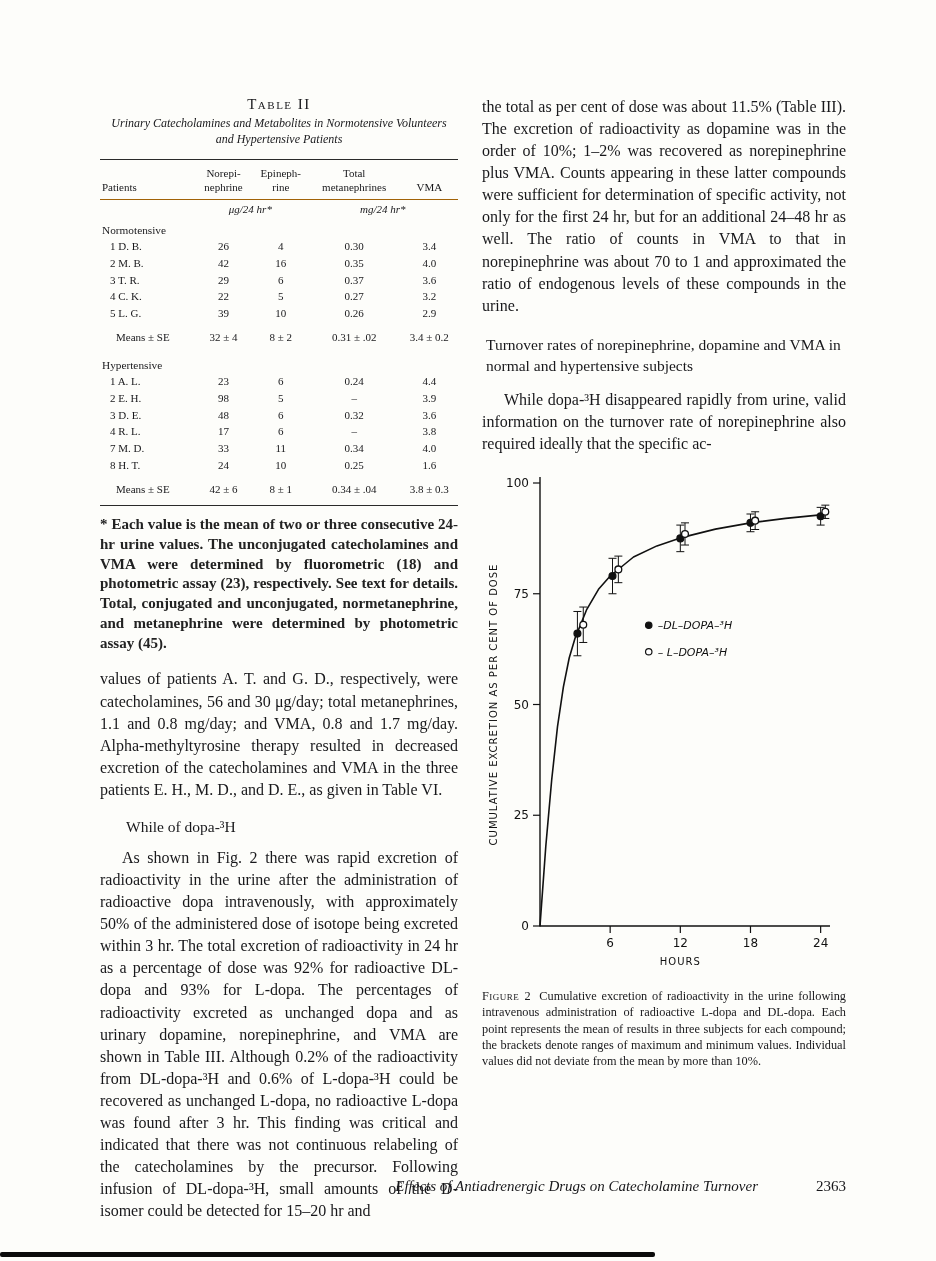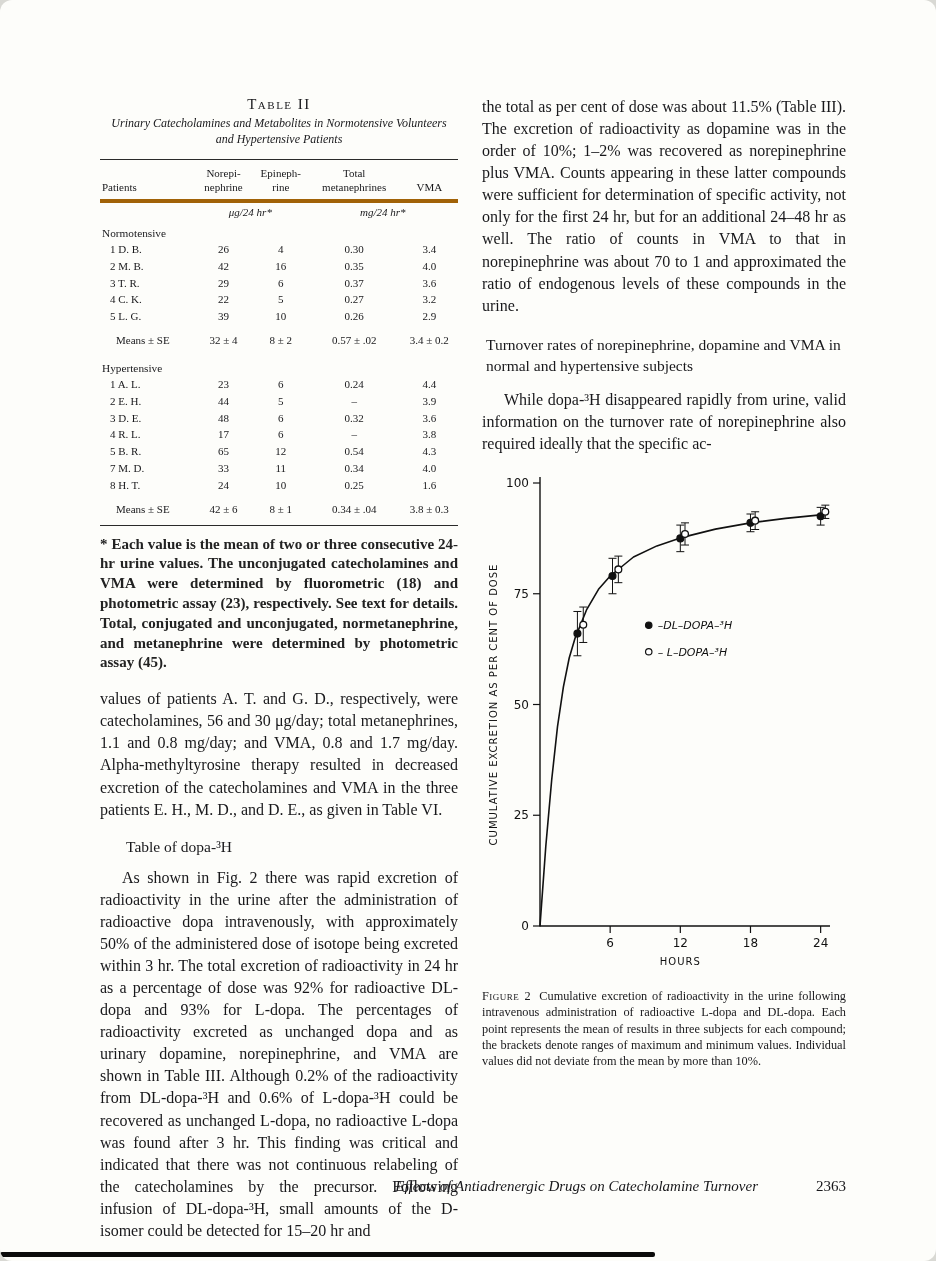--- a/index.html
+++ b/index.html
@@ -5,39 +5,38 @@
   * { box-sizing: border-box; margin: 0; padding: 0; }
   html,body { background: #d9d9d4; }
   .page {
     position: relative;
     width: 936px; height: 1261px;
     background: #fdfdfa;
     font-family: "Liberation Serif", serif;
     color: #18181b;
     overflow: hidden;
     margin: 0 auto;
-    border-radius: 12px;
   }
   .columns { position: absolute; top: 96px; left: 100px; display: flex; gap: 24px; }
   .col-left  { width: 358px; }
   .col-right { width: 364px; }
 
   p.body { font-size: 16px; line-height: 1.38; text-align: justify; }
   .indent { text-indent: 22px; }
 
   
   .tbl-title { text-align: center; font-variant: small-caps; letter-spacing: 1.5px; font-size: 15px; }
   .tbl-subtitle { text-align: center; font-style: italic; font-size: 12px; line-height: 1.3; margin: 3px 6px 12px; }
   table.tbl {
     width: 100%; border-collapse: collapse;
     border-top: 1.6px solid #2a2a2a; border-bottom: 1.6px solid #2a2a2a;
     font-size: 11px; line-height: 1.25;
   }
   .tbl th, .tbl td { padding: 1.5px 2px; font-weight: normal; }
-  .tbl tr.heads th { border-bottom: 4px solid #a16207; padding: 7px 2px 4px; vertical-align: bottom; }
+  .tbl tr.heads th { border-bottom: 1px solid #a16207; padding: 7px 2px 4px; vertical-align: bottom; }
   .tbl .c-num { text-align: center; }
   .tbl .c-pat { text-align: left; }
   .tbl tr.units td { font-style: italic; text-align: center; padding-top: 3px; }
   .tbl td.group { padding-top: 5px; font-size: 11.3px; }
   .tbl td.pat { padding-left: 10px; }
   .tbl tr.means td { padding-top: 9px; padding-bottom: 8px; }
   .tbl td.means-label { padding-left: 16px; }
   .tbl-footnote { font-size: 15px; line-height: 1.32; text-align: justify; font-weight: bold; margin-top: 9px; color:#222; }
 
   .subhead-left  { font-size: 15.5px; font-weight: normal; margin: 17px 0 11px 26px; }
@@ -130,60 +129,53 @@
                 <td class="c-pat pat">5 L. G.</td>
                 <td class="c-num">39</td>
                 <td class="c-num">10</td>
                 <td class="c-num">0.26</td>
                 <td class="c-num">2.9</td>
               </tr>
               <tr class="means">
                 <td class="c-pat means-label">Means ± SE</td>
                 <td class="c-num">32 ± 4</td>
                 <td class="c-num">8 ± 2</td>
-                <td class="c-num">0.57 ± .02</td>
+                <td class="c-num">0.31 ± .02</td>
                 <td class="c-num">3.4 ± 0.2</td>
               </tr>
               <tr>
                 <td class="c-pat group" colspan="5">Hypertensive</td>
               </tr>
               <tr>
                 <td class="c-pat pat">1 A. L.</td>
                 <td class="c-num">23</td>
                 <td class="c-num">6</td>
                 <td class="c-num">0.24</td>
                 <td class="c-num">4.4</td>
               </tr>
               <tr>
                 <td class="c-pat pat">2 E. H.</td>
-                <td class="c-num">44</td>
+                <td class="c-num">98</td>
                 <td class="c-num">5</td>
                 <td class="c-num">–</td>
                 <td class="c-num">3.9</td>
               </tr>
               <tr>
                 <td class="c-pat pat">3 D. E.</td>
                 <td class="c-num">48</td>
                 <td class="c-num">6</td>
                 <td class="c-num">0.32</td>
                 <td class="c-num">3.6</td>
               </tr>
               <tr>
                 <td class="c-pat pat">4 R. L.</td>
                 <td class="c-num">17</td>
                 <td class="c-num">6</td>
                 <td class="c-num">–</td>
                 <td class="c-num">3.8</td>
-              </tr>
-              <tr>
-                <td class="c-pat pat">5 B. R.</td>
-                <td class="c-num">65</td>
-                <td class="c-num">12</td>
-                <td class="c-num">0.54</td>
-                <td class="c-num">4.3</td>
               </tr>
               <tr>
                 <td class="c-pat pat">7 M. D.</td>
                 <td class="c-num">33</td>
                 <td class="c-num">11</td>
                 <td class="c-num">0.34</td>
                 <td class="c-num">4.0</td>
               </tr>
               <tr>
                 <td class="c-pat pat">8 H. T.</td>
@@ -198,21 +190,21 @@
                 <td class="c-num">8 ± 1</td>
                 <td class="c-num">0.34 ± .04</td>
                 <td class="c-num">3.8 ± 0.3</td>
               </tr>
             </tbody>
         </table>
         <div class="tbl-footnote">* Each value is the mean of two or three consecutive 24-hr urine values. The unconjugated catecholamines and VMA were determined by fluorometric (18) and photometric assay (23), respectively. See text for details. Total, conjugated and unconjugated, normetanephrine, and metanephrine were determined by photometric assay (45).</div>
       </div>
 
       <p class="body para-gap">values of patients A. T. and G. D., respectively, were catecholamines, 56 and 30 μg/day; total metanephrines, 1.1 and 0.8 mg/day; and VMA, 0.8 and 1.7 mg/day. Alpha-methyltyrosine therapy resulted in decreased excretion of the catecholamines and VMA in the three patients E. H., M. D., and D. E., as given in Table VI.</p>
-      <h3 class="subhead-left">Table of dopa-³H</h3>
+      <h3 class="subhead-left">While of dopa-³H</h3>
       <p class="body indent">As shown in Fig. 2 there was rapid excretion of radioactivity in the urine after the administration of radioactive dopa intravenously, with approximately 50% of the administered dose of isotope being excreted within 3 hr. The total excretion of radioactivity in 24 hr as a percentage of dose was 92% for radioactive DL-dopa and 93% for L-dopa. The percentages of radioactivity excreted as unchanged dopa and as urinary dopamine, norepinephrine, and VMA are shown in Table III. Although 0.2% of the radioactivity from DL-dopa-³H and 0.6% of L-dopa-³H could be recovered as unchanged L-dopa, no radioactive L-dopa was found after 3 hr. This finding was critical and indicated that there was not continuous relabeling of the catecholamines by the precursor. Following infusion of DL-dopa-³H, small amounts of the D-isomer could be detected for 15–20 hr and</p>
     </div>
 
     <div class="col-right">
       <p class="body">the total as per cent of dose was about 11.5% (Table III). The excretion of radioactivity as dopamine was in the order of 10%; 1–2% was recovered as norepinephrine plus VMA. Counts appearing in these latter compounds were sufficient for determination of specific activity, not only for the first 24 hr, but for an additional 24–48 hr as well. The ratio of counts in VMA to that in norepinephrine was about 70 to 1 and approximated the ratio of endogenous levels of these compounds in the urine.</p>
       <h3 class="subhead-right">Turnover rates of norepinephrine, dopamine and VMA in normal and hypertensive subjects</h3>
       <p class="body indent">While dopa-³H disappeared rapidly from urine, valid information on the turnover rate of norepinephrine also required ideally that the specific ac-</p>
 
       <figure>
         <svg class="plot" width="362" height="505" viewBox="0 0 362 505" xmlns="http://www.w3.org/2000/svg">

